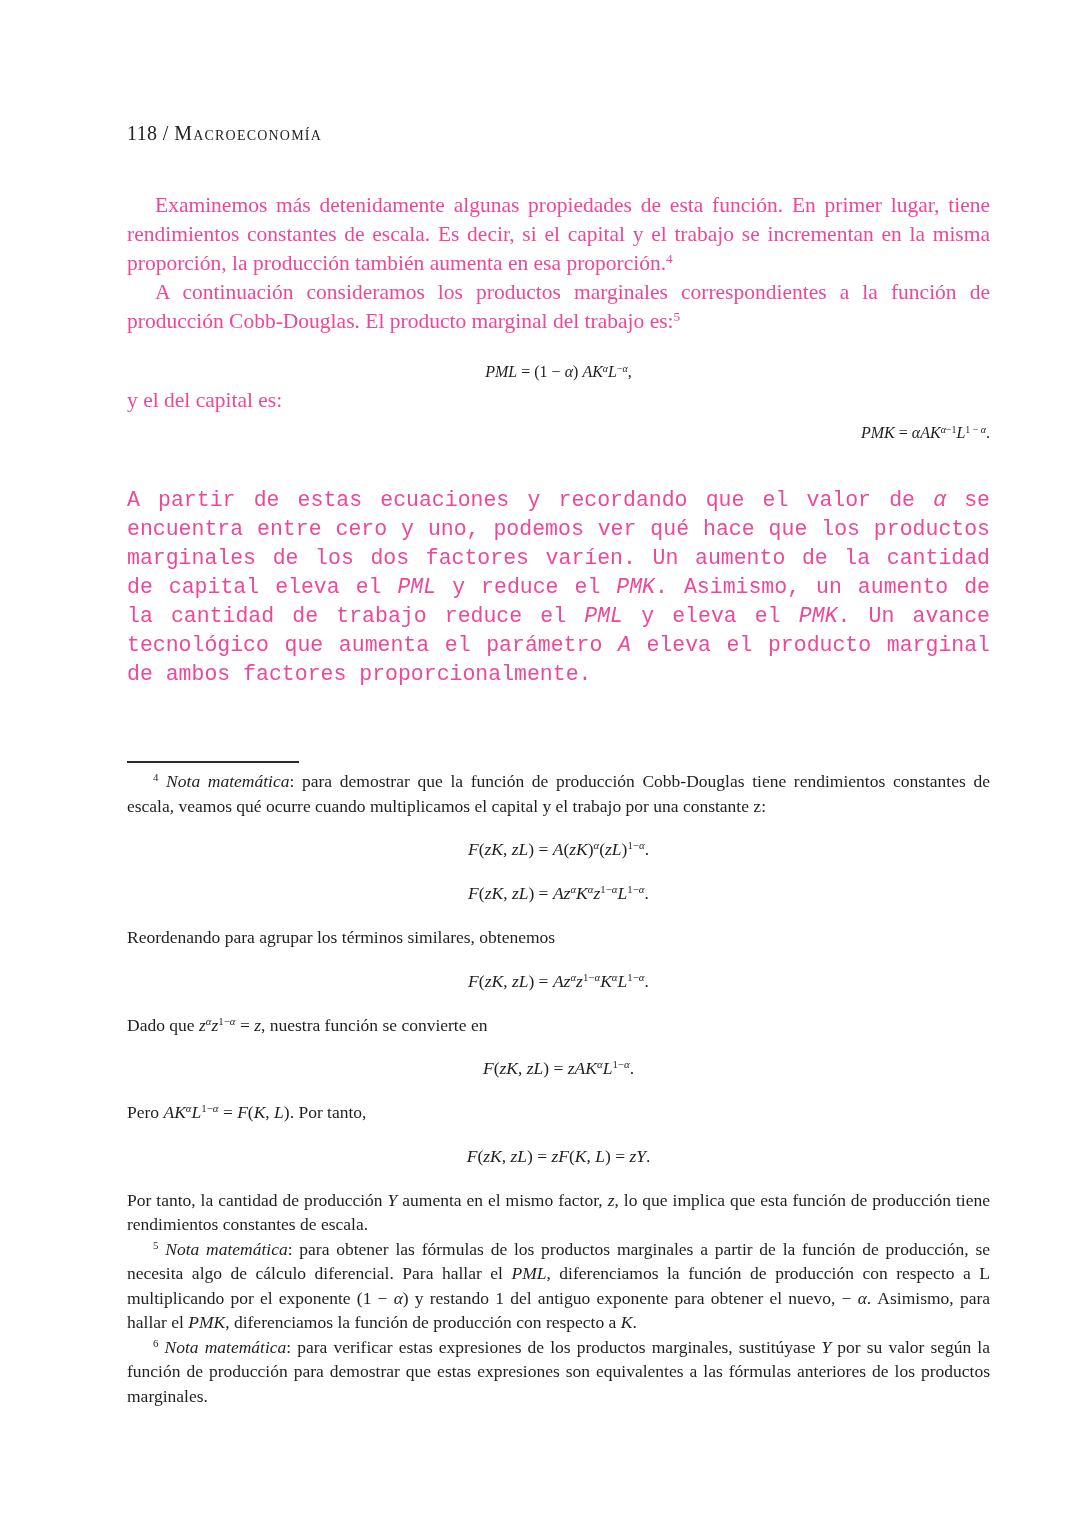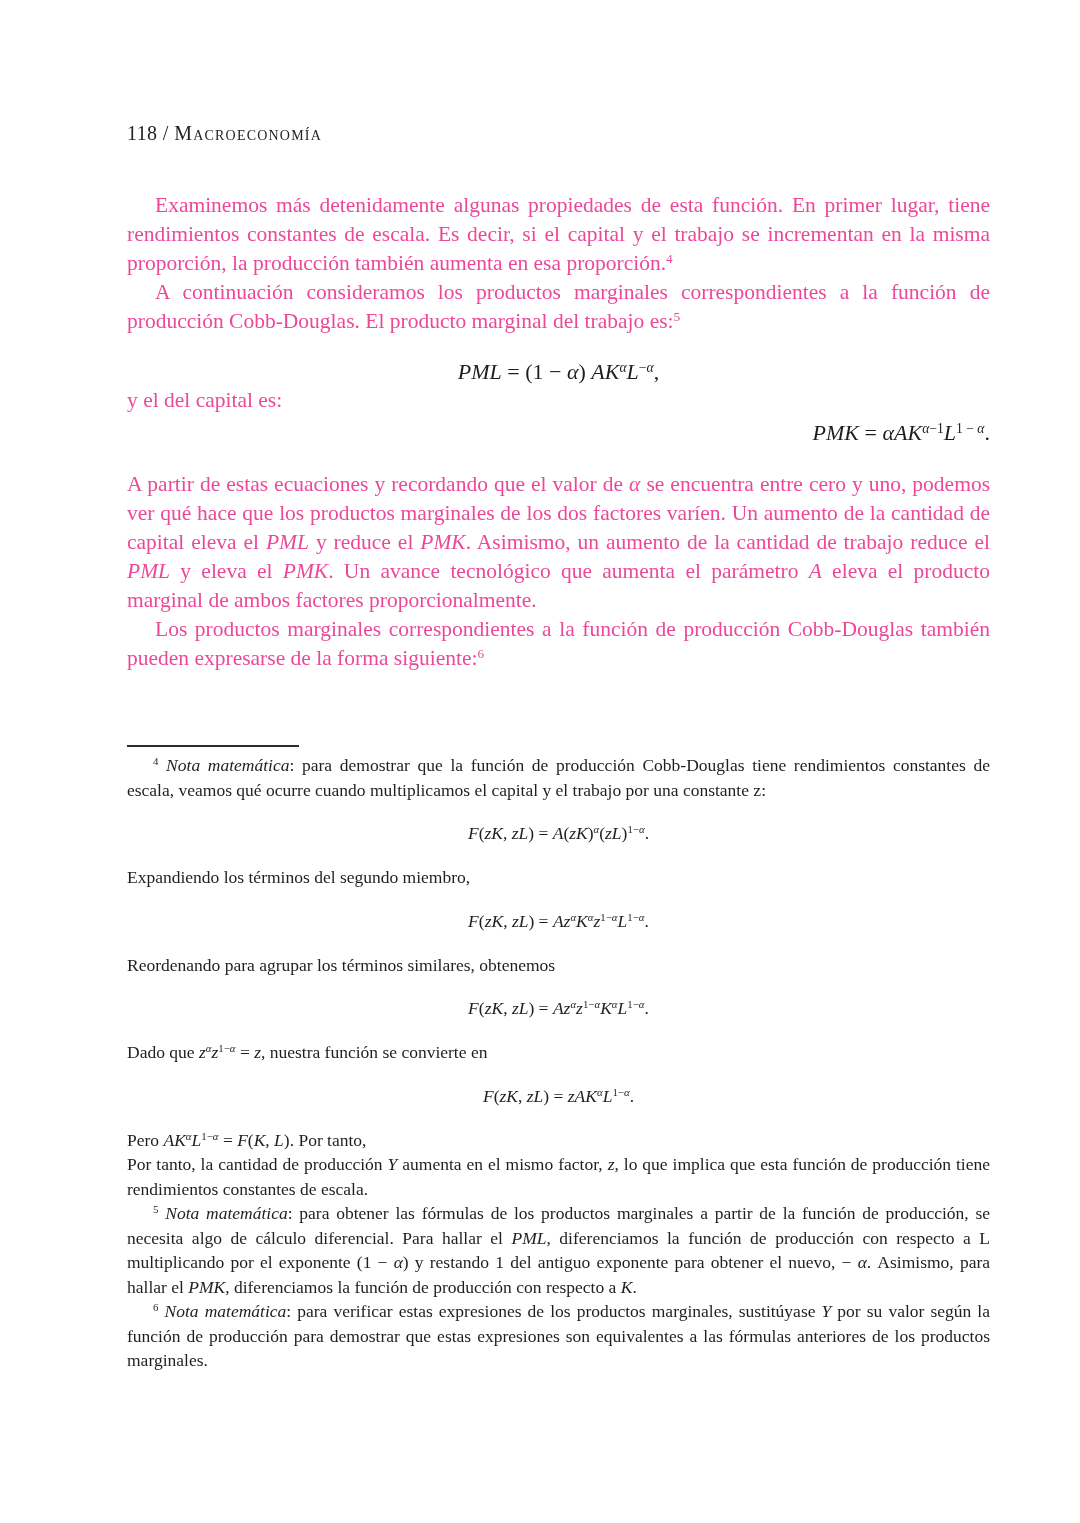--- a/index.html
+++ b/index.html
@@ -29,29 +29,29 @@
   }
   .bodytext {
     font-size: 21.5px;
     line-height: 29px;
     text-align: justify;
     color: #ec4899;
   }
   .bodytext.indent { text-indent: 28px; }
   .first-para { margin-top: 44px; }
   .display-eq {
-    font-size: 22px;
+    font-size: 16px;
     line-height: 29px;
     text-align: center;
     color: #1d1d1d;
   }
   .eq-pml { margin-top: 21px; }
   .eq-lead { }
   .eq-pmk { margin-top: 3px; text-align: right; }
-  .para-after-eq { margin-top: 23px; }
+  .para-after-eq { margin-top: 39px; font-family: Liberation Mono, monospace; }
   .footnote-rule {
     width: 172px;
     border: 0;
     border-top: 2px solid #2a2a2a;
     margin-top: 72px;
   }
   .footnote {
     font-size: 17.5px;
     line-height: 24.5px;
     text-align: justify;
@@ -89,34 +89,33 @@
   <p class="bodytext indent">A continuación consideramos los productos marginales correspondientes a la función de producción Cobb-Douglas. El producto marginal del trabajo es:<sup>5</sup></p>
 
   <div class="display-eq eq-pml"><i>PML</i> = (1 − <i>α</i>) <i>AK</i><sup><i>α</i></sup><i>L</i><sup>−<i>α</i></sup>,</div>
 
   <p class="bodytext eq-lead">y el del capital es:</p>
 
   <div class="display-eq eq-pmk"><i>PMK</i> = <i>αAK</i><sup><i>α</i>−1</sup><i>L</i><sup>1 − <i>α</i></sup>.</div>
 
   <p class="bodytext para-after-eq">A partir de estas ecuaciones y recordando que el valor de <i>α</i> se encuentra entre cero y uno, podemos ver qué hace que los productos marginales de los dos factores varíen. Un aumento de la cantidad de capital eleva el <i>PML</i> y reduce el <i>PMK</i>. Asimismo, un aumento de la cantidad de trabajo reduce el <i>PML</i> y eleva el <i>PMK</i>. Un avance tecnológico que aumenta el parámetro <i>A</i> eleva el producto marginal de ambos factores proporcionalmente.</p>
 
-  <p class="bodytext indent">Los productos marginales correspondientes a la función de producción Cobb-Douglas también pueden expresarse de la forma siguiente:<sup>6</sup></p>
 
   <hr class="footnote-rule">
 
   <div>
     <p class="footnote indent fn-first"><sup>4</sup> <i>Nota matemática</i>: para demostrar que la función de producción Cobb-Douglas tiene rendimientos constantes de escala, veamos qué ocurre cuando multiplicamos el capital y el trabajo por una constante z:</p>
     <div class="fn-eq"><i>F</i>(<i>zK</i>, <i>zL</i>) = <i>A</i>(<i>zK</i>)<sup><i>α</i></sup>(<i>zL</i>)<sup>1−<i>α</i></sup>.</div>
-    <p class="footnote">Expandiendo los términos del segundo miembro,</p>
     <div class="fn-eq"><i>F</i>(<i>zK</i>, <i>zL</i>) = <i>Az</i><sup><i>α</i></sup><i>K</i><sup><i>α</i></sup><i>z</i><sup>1−<i>α</i></sup><i>L</i><sup>1−<i>α</i></sup>.</div>
     <p class="footnote">Reordenando para agrupar los términos similares, obtenemos</p>
     <div class="fn-eq"><i>F</i>(<i>zK</i>, <i>zL</i>) = <i>Az</i><sup><i>α</i></sup><i>z</i><sup>1−<i>α</i></sup><i>K</i><sup><i>α</i></sup><i>L</i><sup>1−<i>α</i></sup>.</div>
     <p class="footnote">Dado que <i>z</i><sup><i>α</i></sup><i>z</i><sup>1−<i>α</i></sup> = <i>z</i>, nuestra función se convierte en</p>
     <div class="fn-eq"><i>F</i>(<i>zK</i>, <i>zL</i>) = <i>zAK</i><sup><i>α</i></sup><i>L</i><sup>1−<i>α</i></sup>.</div>
     <p class="footnote">Pero <i>AK</i><sup><i>α</i></sup><i>L</i><sup>1−<i>α</i></sup> = <i>F</i>(<i>K</i>, <i>L</i>). Por tanto,</p>
+    <div class="fn-eq"><i>F</i>(<i>zK</i>, <i>zL</i>) = <i>zF</i>(<i>K</i>, <i>L</i>) = <i>zY</i>.</div>
     <p class="footnote">Por tanto, la cantidad de producción <i>Y</i> aumenta en el mismo factor, <i>z</i>, lo que implica que esta función de producción tiene rendimientos constantes de escala.</p>
   </div>
 
   <p class="footnote indent"><sup>5</sup> <i>Nota matemática</i>: para obtener las fórmulas de los productos marginales a partir de la función de producción, se necesita algo de cálculo diferencial. Para hallar el <i>PML</i>, diferenciamos la función de producción con respecto a L multiplicando por el exponente (1 − <i>α</i>) y restando 1 del antiguo exponente para obtener el nuevo, − <i>α</i>. Asimismo, para hallar el <i>PMK</i>, diferenciamos la función de producción con respecto a <i>K</i>.</p>
 
   <p class="footnote indent"><sup>6</sup> <i>Nota matemática</i>: para verificar estas expresiones de los productos marginales, sustitúyase <i>Y</i> por su valor según la función de producción para demostrar que estas expresiones son equivalentes a las fórmulas anteriores de los productos marginales.</p>
 
 </div>
 
 </body></html>

